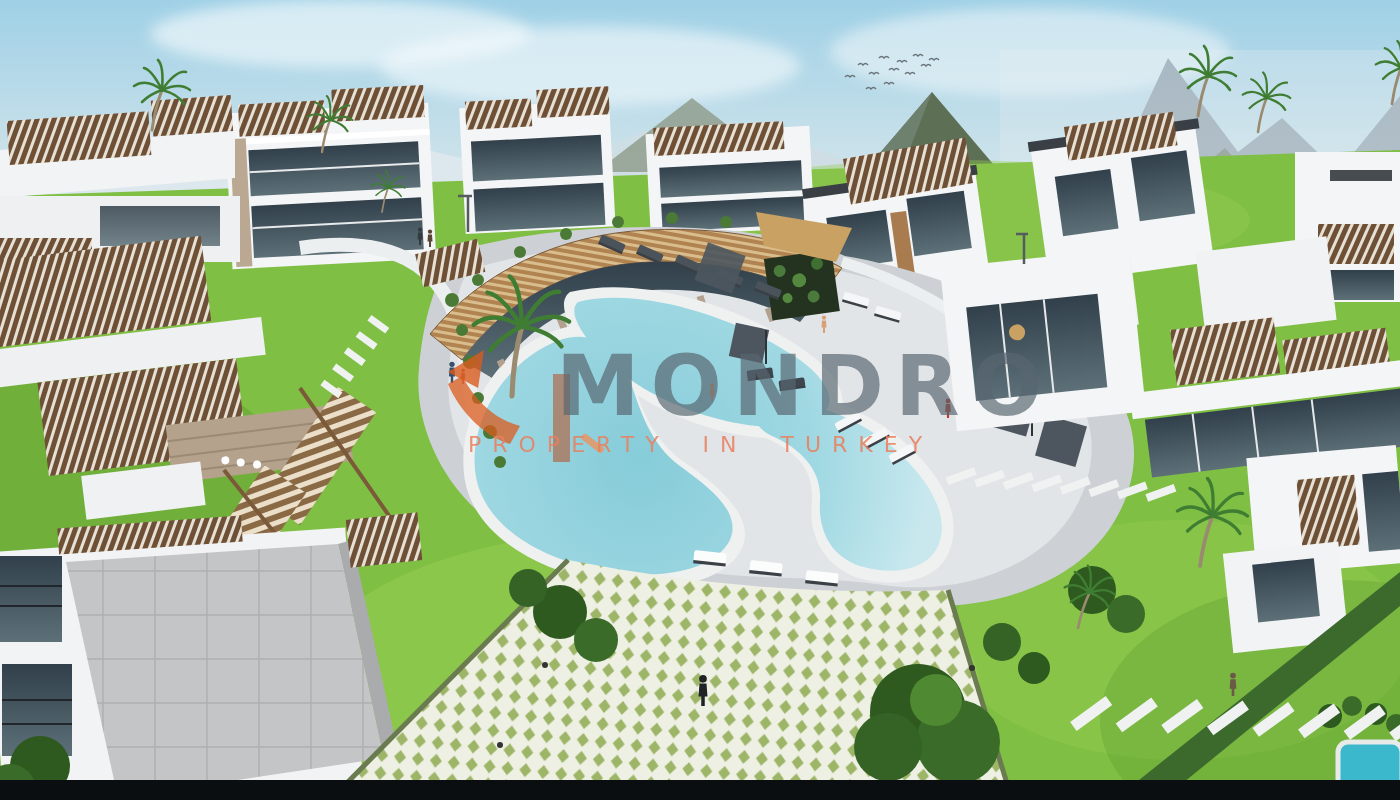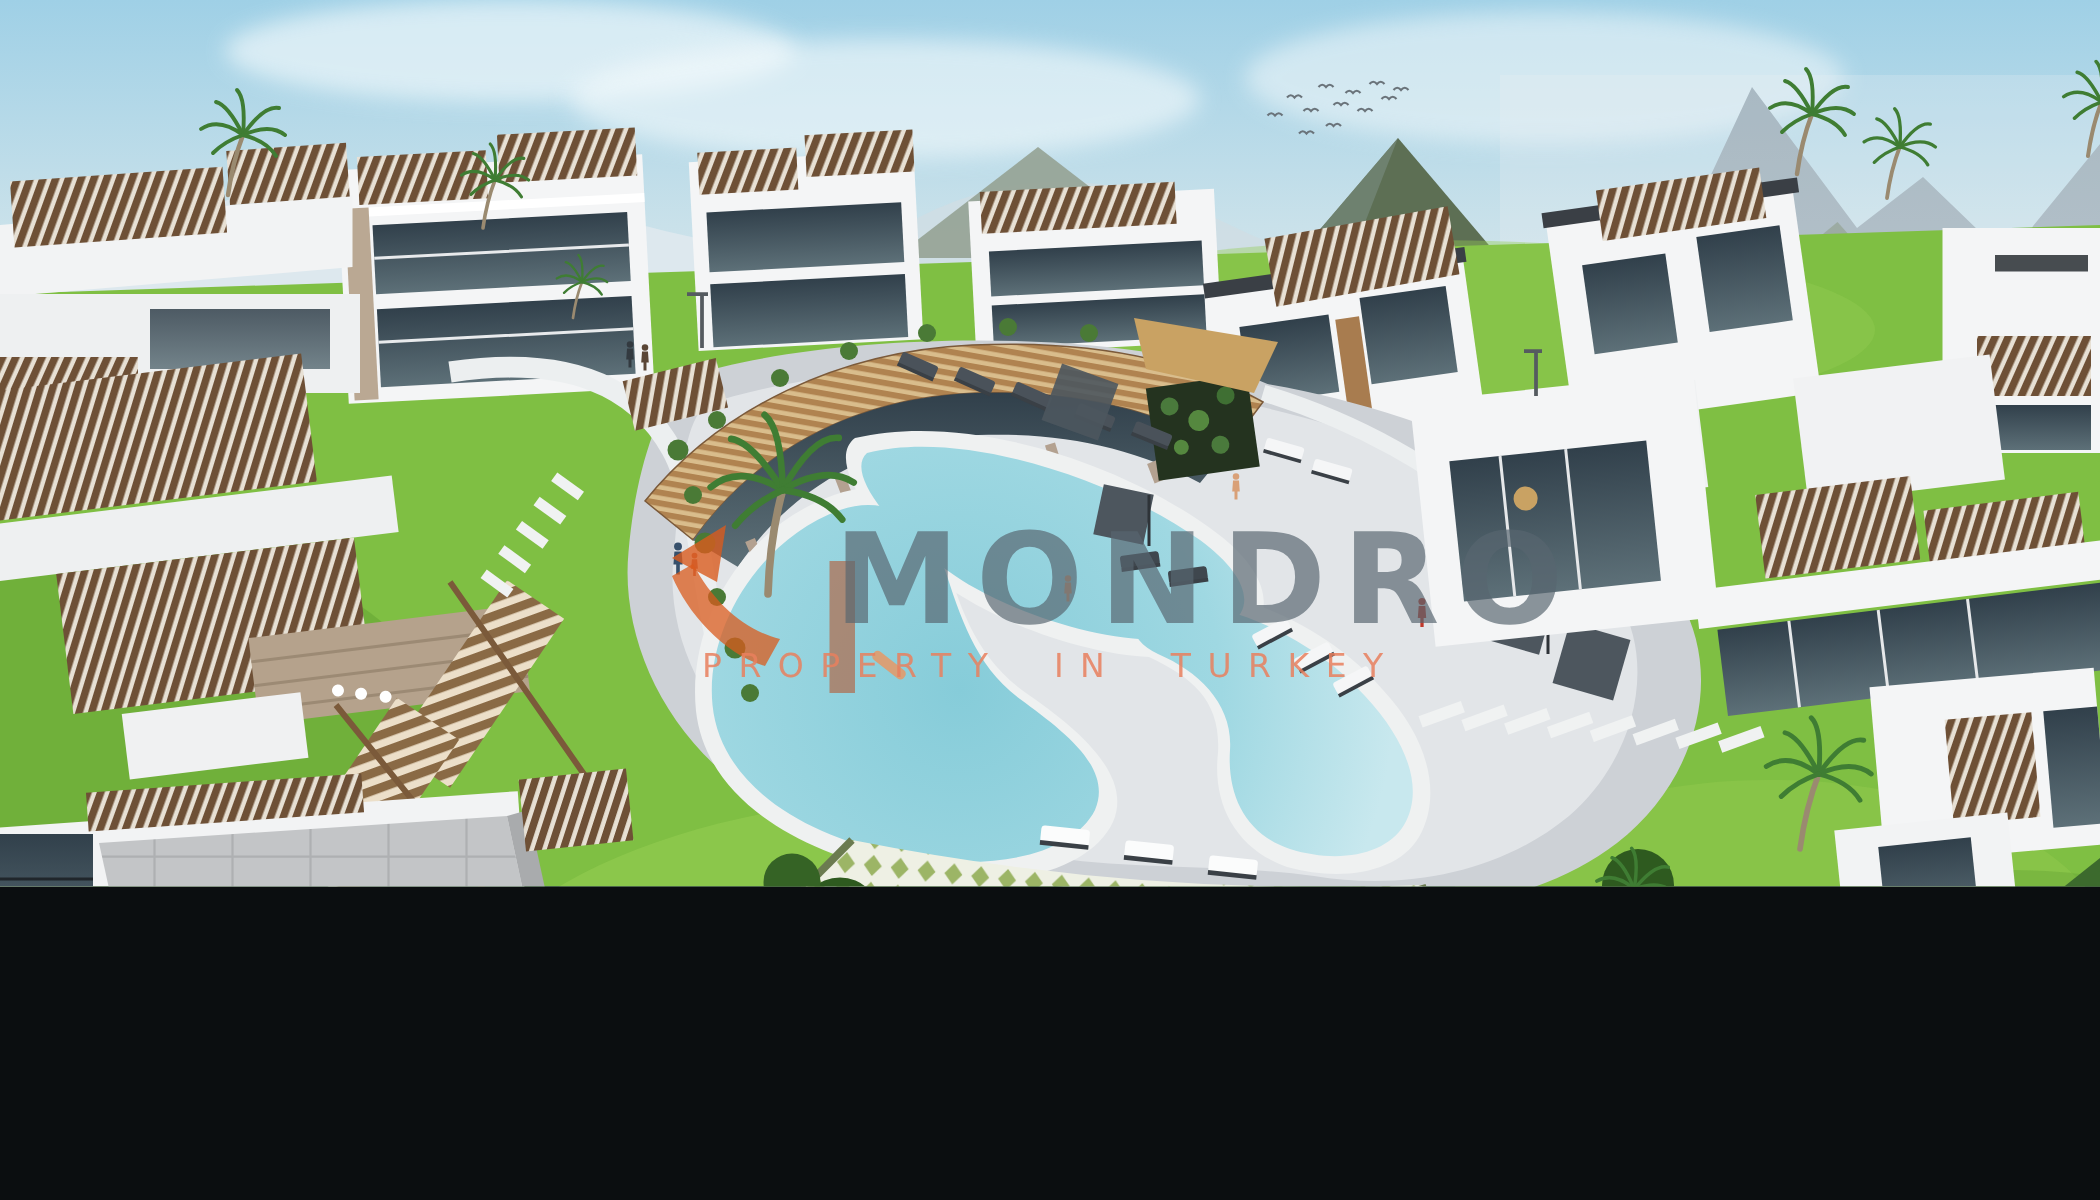--- a/index.html
+++ b/index.html
@@ -1,17 +1,17 @@
 <!DOCTYPE html>
 <html style="--sky-top: #9fd0e6; --sky-haze: #e2eaec; --mountain: #8fa2ae; --mountain-green: #5d6f54; --grass: #7fbf43; --grass-dark: #55942c; --deck: #cdd1d6; --sand: #edeff0; --water: #8fd2dd; --water-edge: #c8e8ee; --building: #f4f5f6; --concrete: #c3c5c7; --wood: #8a6743; --wood-dark: #6e5036; --glass: #3c4a55; --hedge: #3c6a2d; --logo-orange: #d95b1e; --wm-gray: #586670; --wm-salmon: #e9805e;"><head>
 <meta charset="utf-8">
 <style>
   html,body{margin:0;padding:0;background:#0b0e10;}
   .stage{
-    position:relative;width:1400px;height:591px;overflow:hidden;
+    position:relative;width:1400px;height:780px;overflow:hidden;
     font-family:"DejaVu Sans","Liberation Sans",sans-serif;
     background:var(--sky-top,#9fd0e6);
   }
   .stage svg{display:block}
   .wm{position:absolute;left:0;top:0;width:1400px;height:800px;pointer-events:none;}
   .wm-logo{position:absolute;left:446px;top:348px;}
   .wm-brand{
     position:absolute;left:556px;top:344px;
     font-size:84px;font-weight:bold;letter-spacing:11px;line-height:1;
     color:var(--wm-gray,#586670);opacity:.68;white-space:nowrap;

